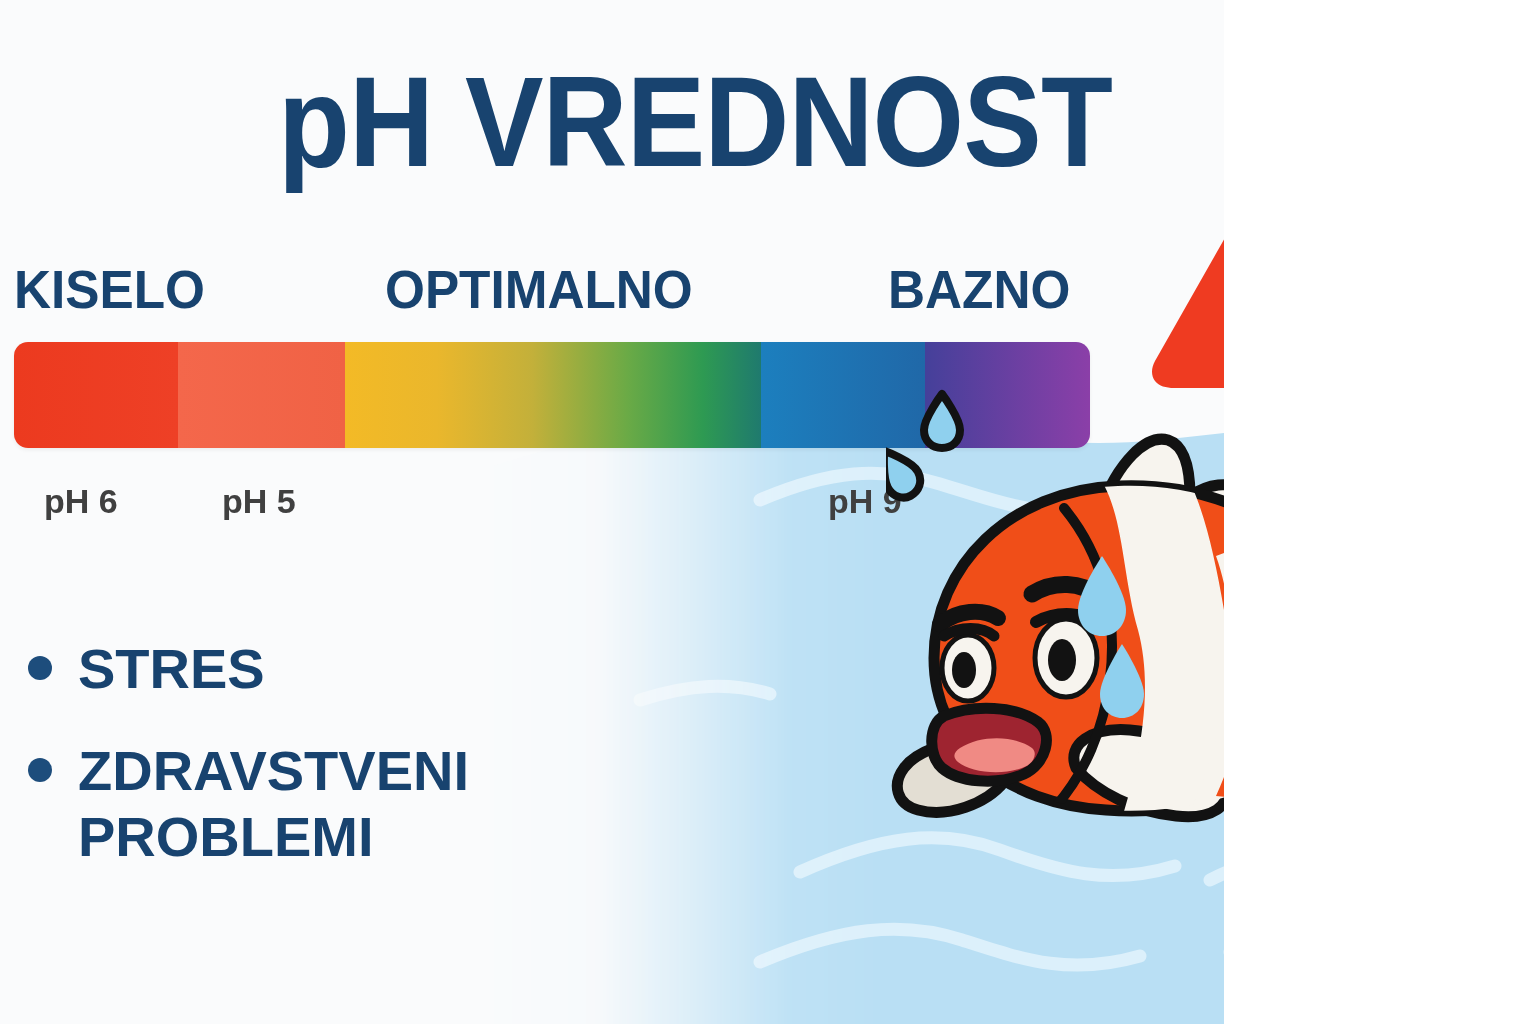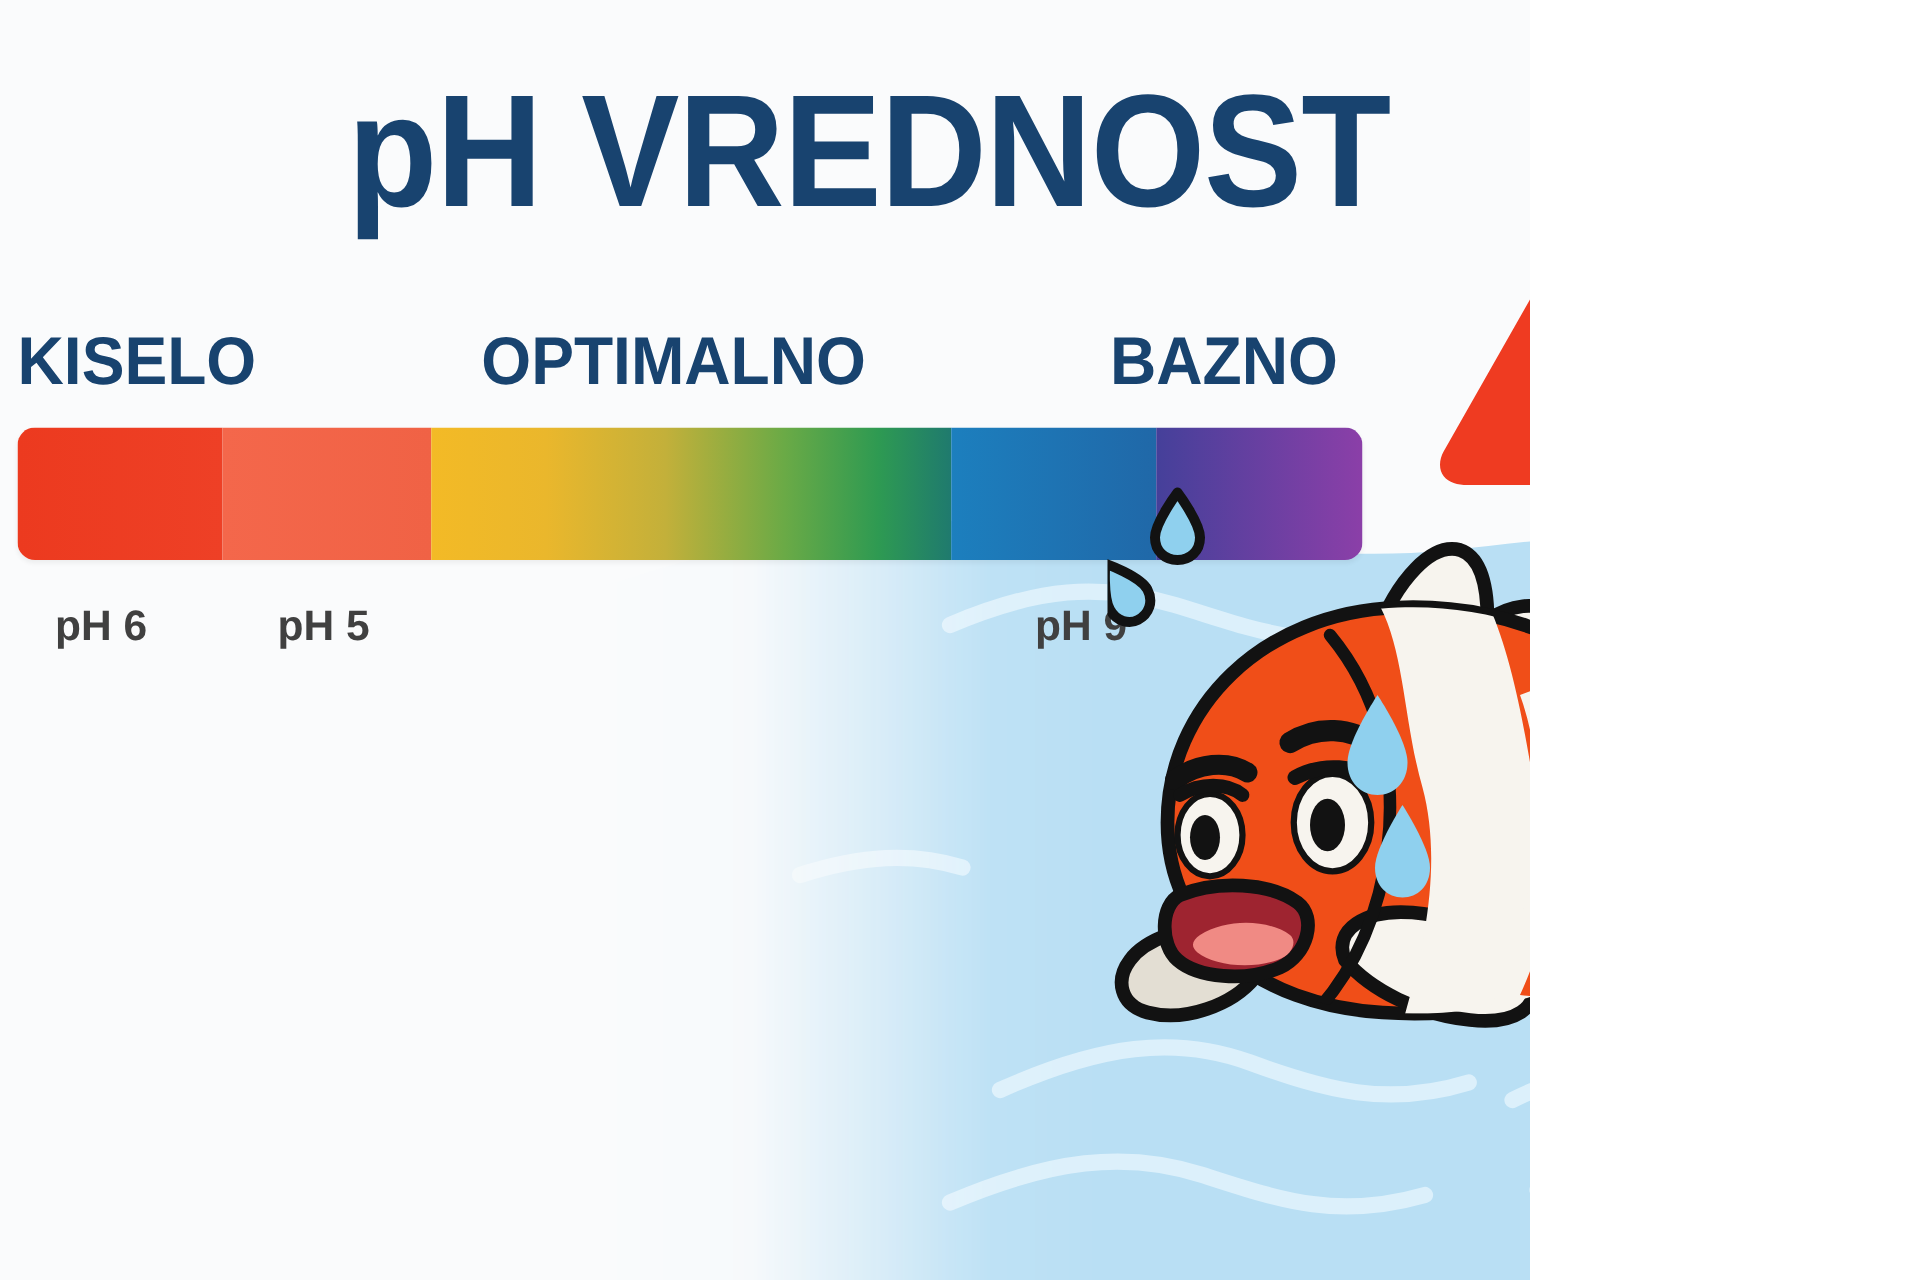--- a/index.html
+++ b/index.html
@@ -179,20 +179,30 @@
     <div class="ph-seg" style="width:167px;background:linear-gradient(to right,#f4674b,#f06245);"></div>
     <div class="ph-seg" style="width:416px;background:linear-gradient(to right,#f3ba26 0%,#eab72c 22%,#c3b03a 45%,#6aaa46 68%,#2e9a52 86%,#1f7a6e 100%);"></div>
     <div class="ph-seg" style="width:164px;background:linear-gradient(to right,#1c7fbe,#2068a8);"></div>
     <div class="ph-seg" style="width:165px;background:linear-gradient(to right,#45409a,#8b3fa8);"></div>
   </div>
 
   <div class="tick t6">pH 6</div>
   <div class="tick t7">pH 5</div>
   <div class="tick t9">pH 9</div>
 
+  <div class="bullets">
+    <div class="bullet-row">
+      <div class="bullet-dot"></div>
+      <div class="bullet-text">STRES</div>
+    </div>
+    <div class="bullet-row">
+      <div class="bullet-dot"></div>
+      <div class="bullet-text" style="max-width:470px;">ZDRAVSTVENI PROBLEMI</div>
+    </div>
+  </div>
 
   <svg class="warning" viewBox="0 0 190 170" xmlns="http://www.w3.org/2000/svg">
     <path d="M95,6 C102,6 108,10 112,17 L183,142 C187,149 187,157 183,162
              C179,167 172,169 164,169 L26,169 C18,169 11,167 7,162
              C3,157 3,149 7,142 L78,17 C82,10 88,6 95,6 Z" fill="#ef3b21"></path>
     <rect x="84" y="47" width="22" height="78" rx="11" fill="#ffffff"></rect>
     <circle cx="95" cy="143" r="14" fill="#ffffff"></circle>
   </svg>
 
   <svg class="fish" viewBox="0 0 620 460" xmlns="http://www.w3.org/2000/svg">

